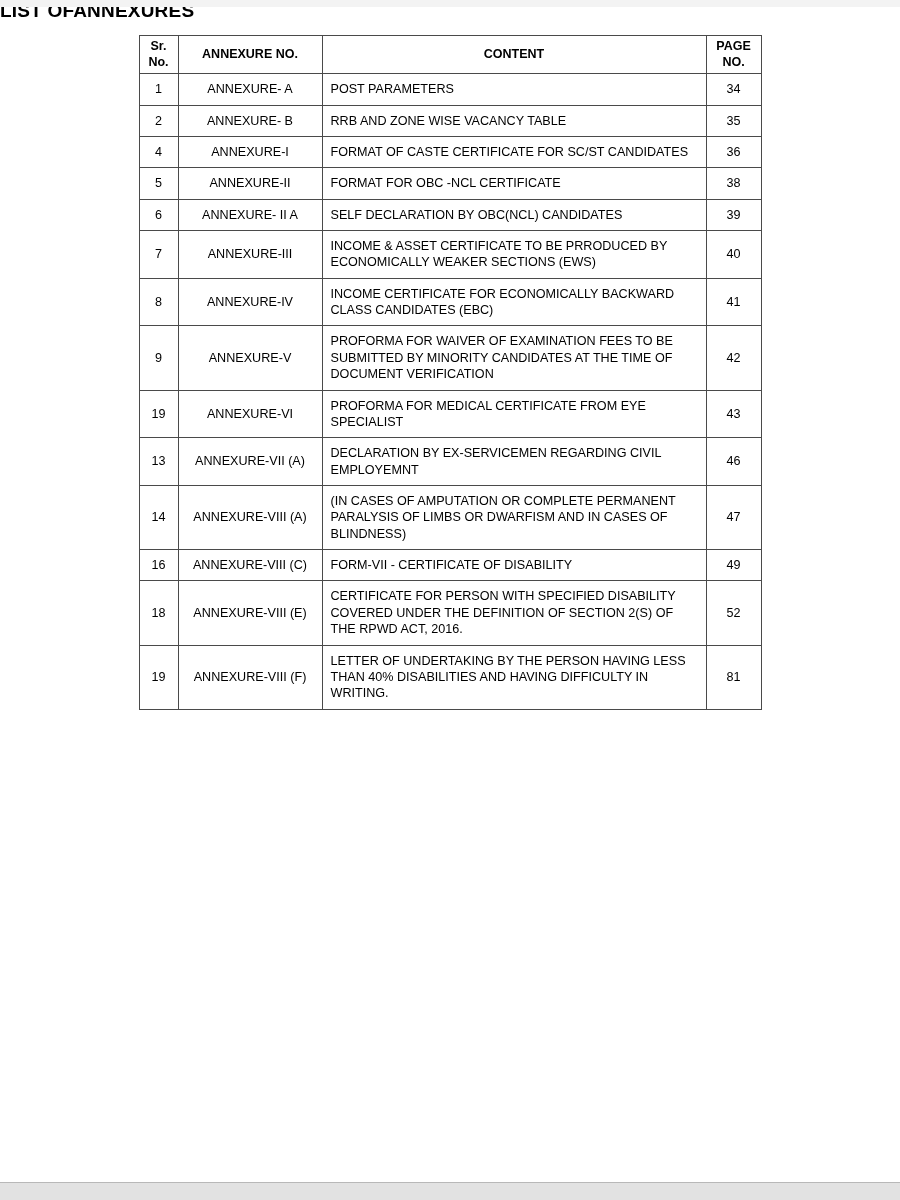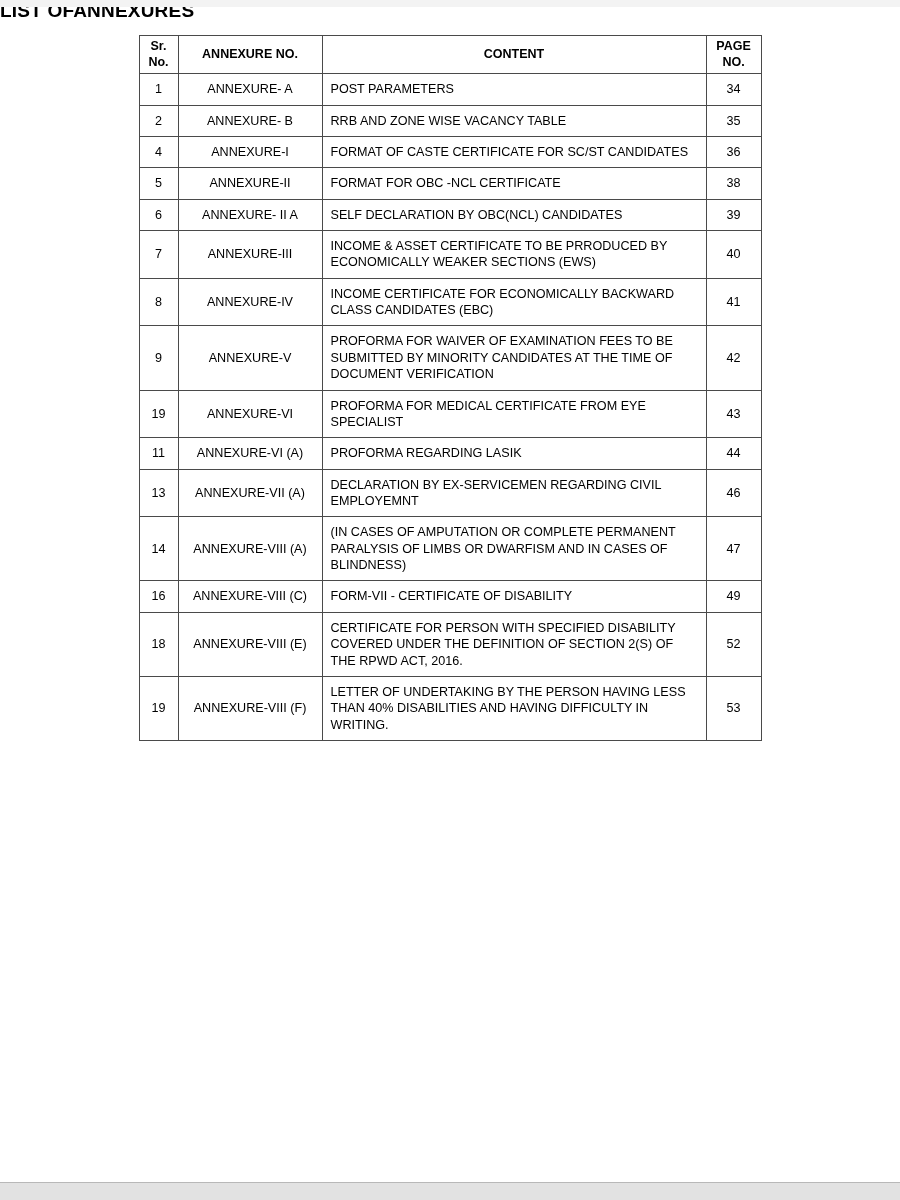--- a/index.html
+++ b/index.html
@@ -145,26 +145,20 @@
           <td class="col-content">PROFORMA FOR WAIVER OF EXAMINATION FEES TO BE SUBMITTED BY MINORITY CANDIDATES AT THE TIME OF DOCUMENT VERIFICATION</td>
           <td class="col-page">42</td>
         </tr>
         <tr>
           <td class="col-sr">19</td>
           <td class="col-annexure">ANNEXURE-VI</td>
           <td class="col-content">PROFORMA FOR MEDICAL CERTIFICATE FROM EYE SPECIALIST</td>
           <td class="col-page">43</td>
         </tr>
         <tr>
-          <td class="col-sr">11</td>
-          <td class="col-annexure">ANNEXURE-VI (A)</td>
-          <td class="col-content">PROFORMA REGARDING LASIK</td>
-          <td class="col-page">44</td>
-        </tr>
-        <tr>
           <td class="col-sr">13</td>
           <td class="col-annexure">ANNEXURE-VII (A)</td>
           <td class="col-content">DECLARATION BY EX-SERVICEMEN REGARDING CIVIL EMPLOYEMNT</td>
           <td class="col-page">46</td>
         </tr>
         <tr>
           <td class="col-sr">14</td>
           <td class="col-annexure">ANNEXURE-VIII (A)</td>
           <td class="col-content">(IN CASES OF AMPUTATION OR COMPLETE PERMANENT PARALYSIS OF LIMBS OR DWARFISM AND IN CASES OF BLINDNESS)</td>
           <td class="col-page">47</td>
@@ -178,19 +172,19 @@
         <tr>
           <td class="col-sr">18</td>
           <td class="col-annexure">ANNEXURE-VIII (E)</td>
           <td class="col-content">CERTIFICATE FOR PERSON WITH SPECIFIED DISABILITY COVERED UNDER THE DEFINITION OF SECTION 2(S) OF THE RPWD ACT, 2016.</td>
           <td class="col-page">52</td>
         </tr>
         <tr>
           <td class="col-sr">19</td>
           <td class="col-annexure">ANNEXURE-VIII (F)</td>
           <td class="col-content">LETTER OF UNDERTAKING BY THE PERSON HAVING LESS THAN 40% DISABILITIES AND HAVING DIFFICULTY IN WRITING.</td>
-          <td class="col-page">53</td>
+          <td class="col-page">81</td>
         </tr>
       </tbody>
   </table>
 
   <div class="edge-strip-bottom"></div>
 </div>
 
 </body></html>

